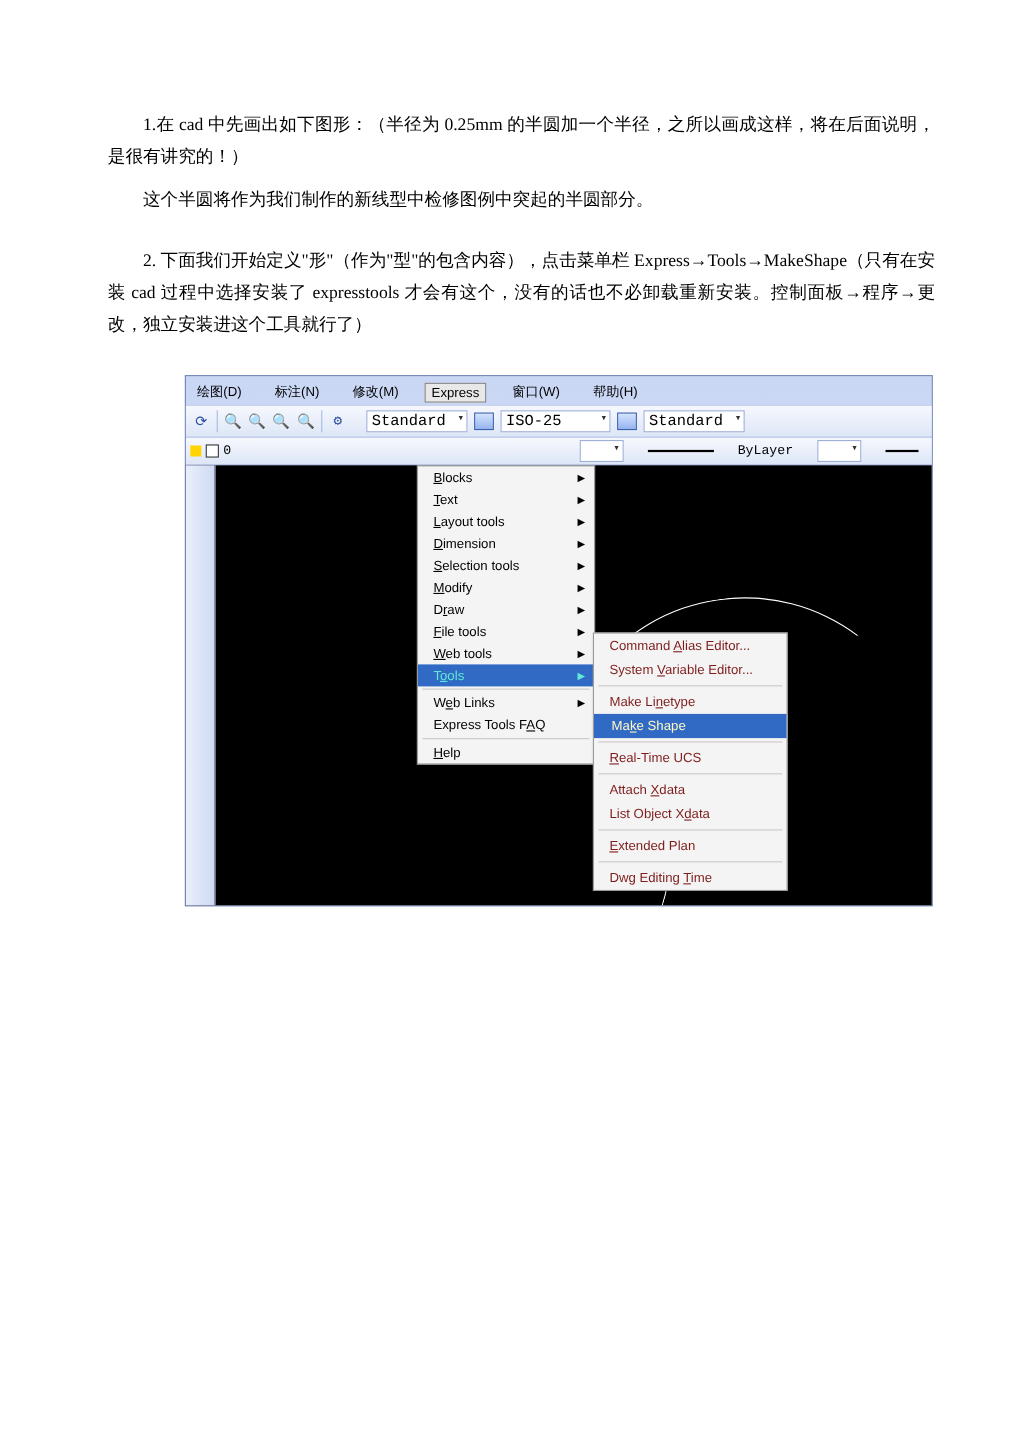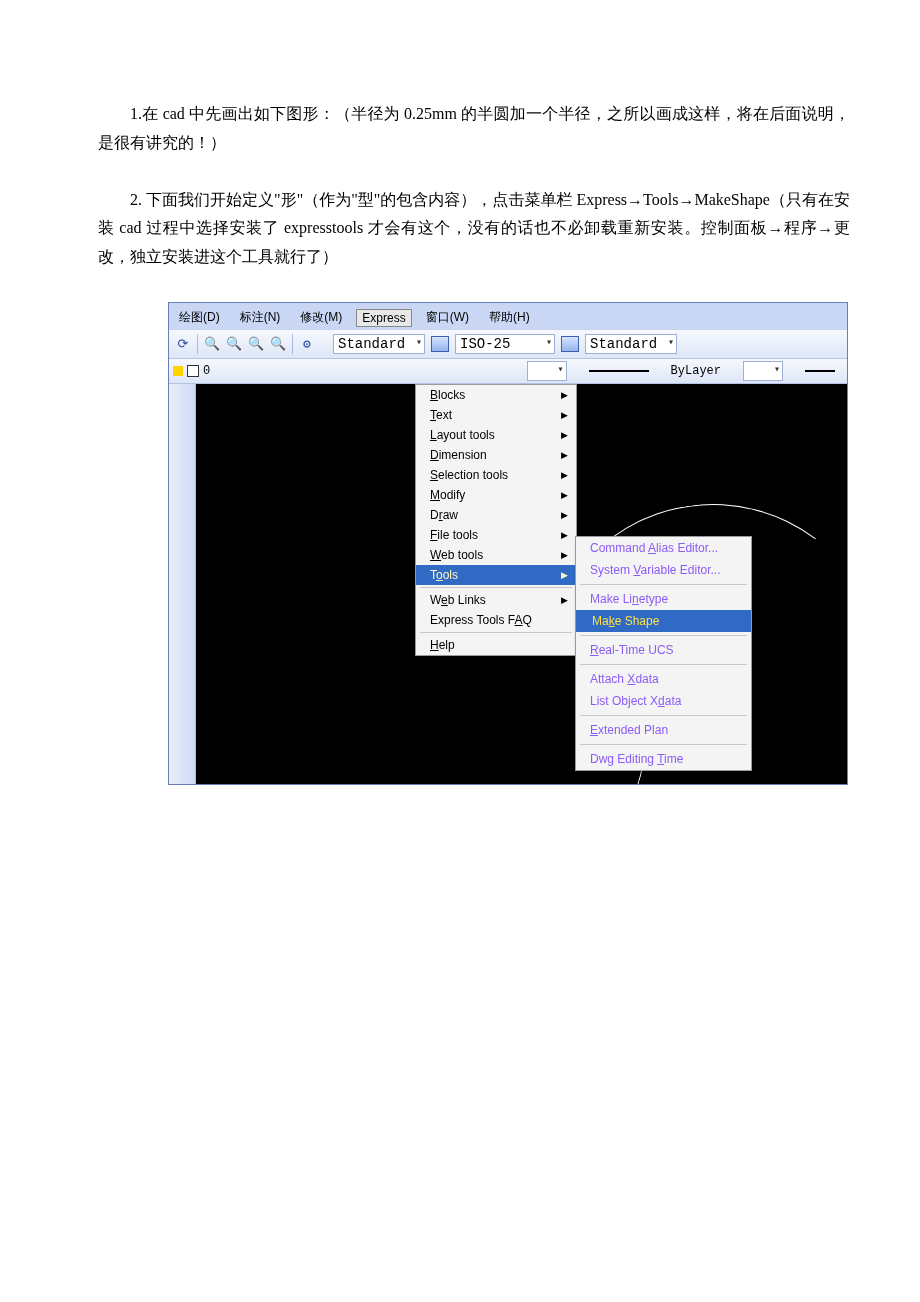--- a/index.html
+++ b/index.html
@@ -34,21 +34,21 @@
     padding-top: 4px;
   }
   .menubar {
     display: flex;
     align-items: center;
     height: 22px;
     padding: 0 4px;
     font-family: Tahoma, "Microsoft YaHei", sans-serif;
     font-size: 12px;
     color: #000;
-    gap: 8px;
+    gap: 18px;
   }
   .menubar span {
     padding: 2px 6px;
     white-space: nowrap;
   }
   .menubar .pressed {
     background: #e8e8e8;
     border: 1px solid #888;
     padding: 1px 5px;
   }
@@ -153,21 +153,20 @@
     width: 60px;
     height: 0;
     border-top: 2px solid #000;
     vertical-align: middle;
   }
   .main-area {
     display: flex;
     height: 400px;
     background: #000;
     position: relative;
-    gap: 36px;
   }
   .vtoolbar {
     width: 26px;
     background: linear-gradient(90deg, #e9effb, #cfdaf3);
     border-right: 1px solid #a9b8dc;
   }
   .canvas {
     flex: 1;
     position: relative;
     overflow: hidden;
@@ -212,21 +211,21 @@
   .dd-item {
     display: flex;
     align-items: center;
     justify-content: space-between;
     padding: 3px 8px 3px 14px;
     color: #000;
     position: relative;
   }
   .dd-item.hover {
     background: #316ac5;
-    color: #fef9c3;
+    color: #5eead4;
   }
   .dd-item .arrow {
     font-size: 9px;
   }
   .dd-sep {
     height: 1px;
     margin: 2px 4px;
     background: #c8c8c8;
   }
   .dd-item u {
@@ -239,25 +238,25 @@
     width: 175px;
     background: #f4f4f4;
     border: 1px solid #9a9a9a;
     font-family: Tahoma, "Microsoft YaHei", sans-serif;
     font-size: 12px;
     box-shadow: 2px 2px 4px rgba(0,0,0,0.3);
     z-index: 11;
   }
   .sm-item {
     padding: 4px 10px 4px 14px;
-    color: #8b5cf6;
+    color: #7f1d1d;
   }
   .sm-item.hover {
     background: #316ac5;
-    color: #fde047;
+    color: #fef9c3;
     padding-left: 16px;
   }
   .sm-sep {
     height: 1px;
     margin: 3px 4px;
     background: #c8c8c8;
   }
   .sm-item u { text-decoration: underline; }
   .watermark {
     position: absolute;
@@ -270,20 +269,21 @@
     letter-spacing: 1px;
     pointer-events: none;
     z-index: 20;
   }
 </style>
 </head>
 <body>
 
 <div class="page">
   <p class="para indent">1.在 cad 中先画出如下图形：（半径为 0.25mm 的半圆加一个半径，之所以画成这样，将在后面说明，是很有讲究的！）</p>
+  <p class="para indent">这个半圆将作为我们制作的新线型中检修图例中突起的半圆部分。</p>
   <br>
   <p class="para indent">2. 下面我们开始定义"形"（作为"型"的包含内容），点击菜单栏 Express→Tools→MakeShape（只有在安装 cad 过程中选择安装了 expresstools 才会有这个，没有的话也不必卸载重新安装。控制面板→程序→更改，独立安装进这个工具就行了）</p>
 
   <div class="screenshot-wrap">
     <div class="cad-window">
       <div class="menubar">
         <span>绘图(D)</span>
         <span>标注(N)</span>
         <span>修改(M)</span>
         <span class="pressed">Express</span>

